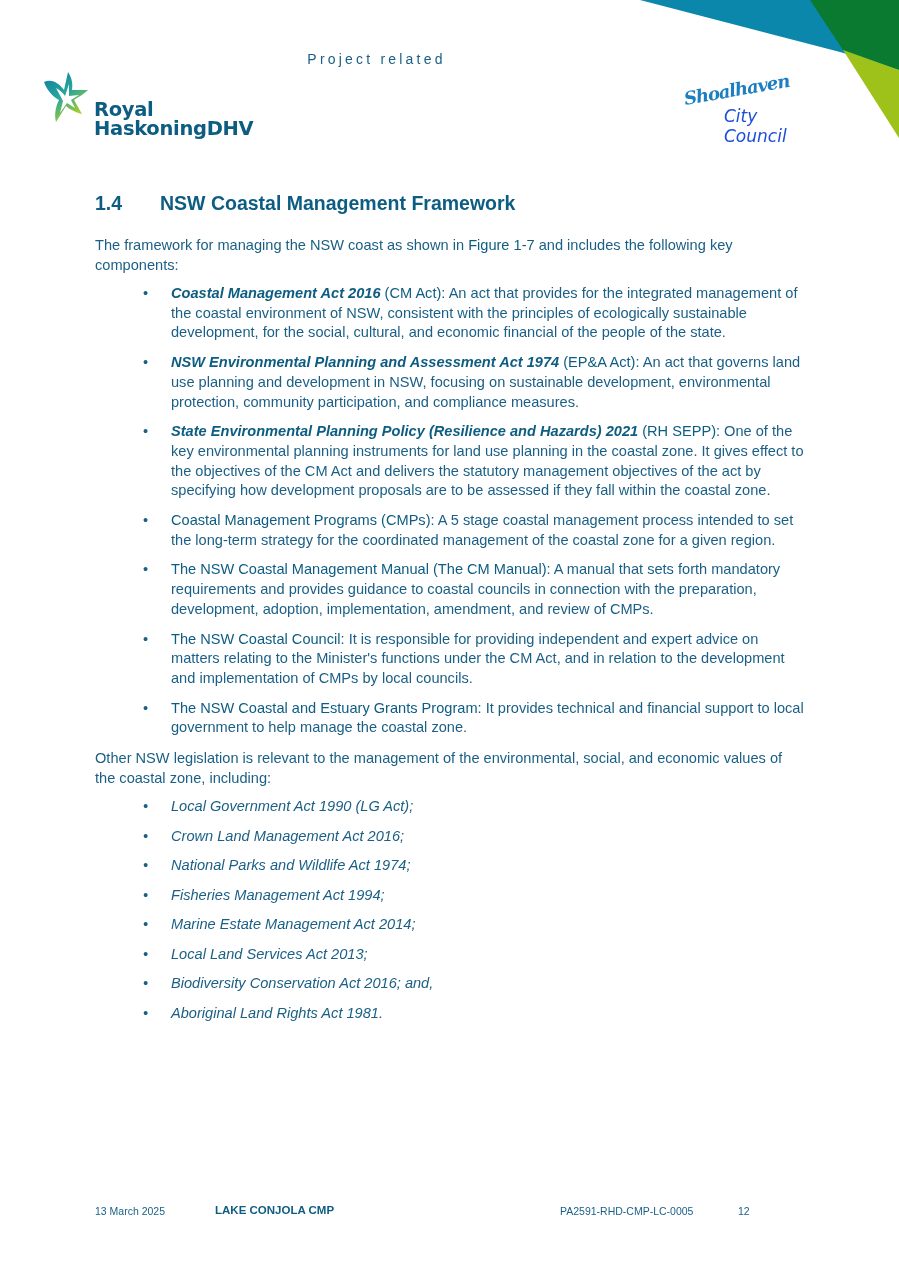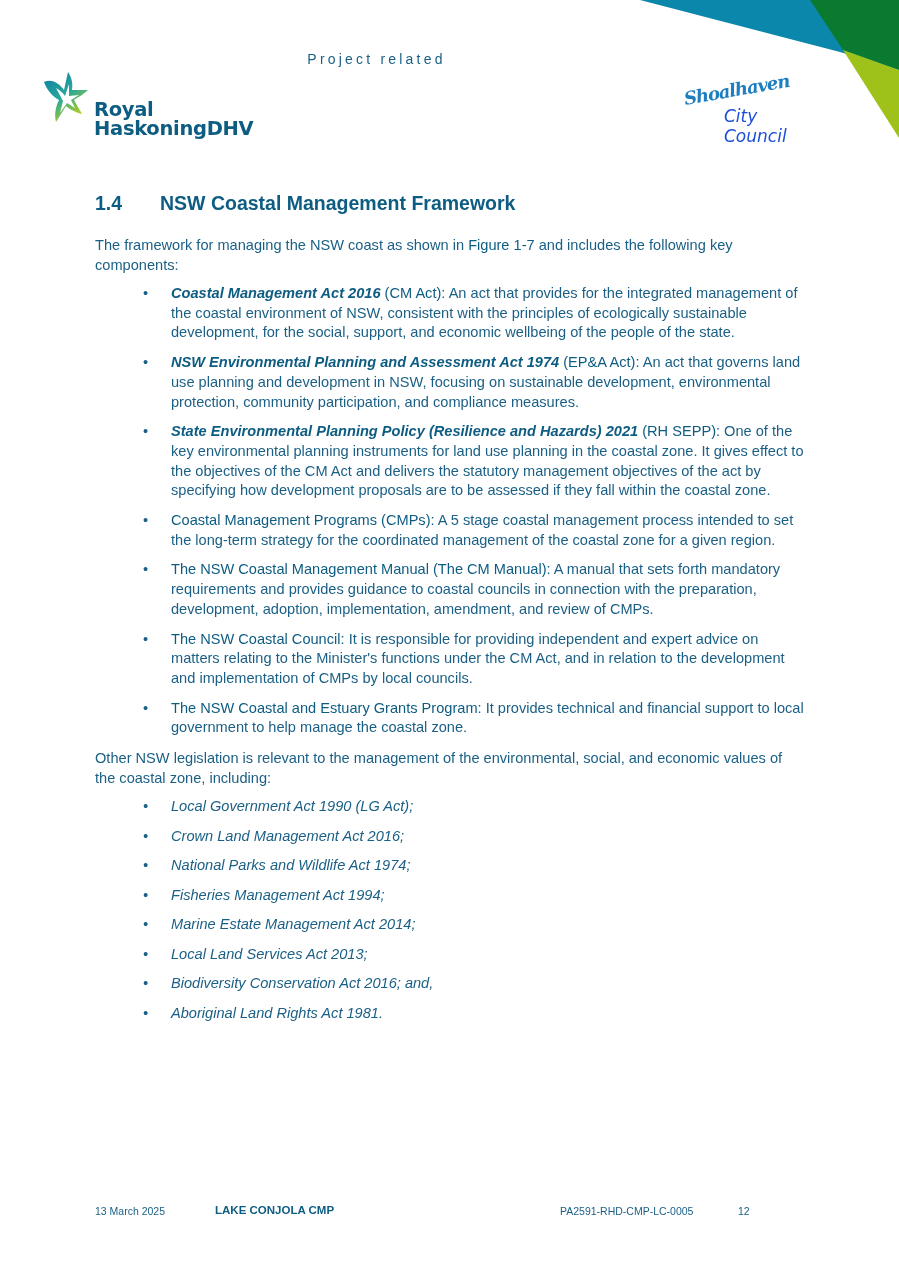--- a/index.html
+++ b/index.html
@@ -72,21 +72,21 @@
   <div class="shoal-sub">City Council</div>
 </div>
 
 <div class="content">
   <h1>
     <span class="num">1.4</span><span>NSW Coastal Management Framework</span>
   </h1>
   <p class="p2"><span>The framework for managing the NSW coast as shown in </span><span class="b">Figure 1-7</span><span> and includes the following key components:</span></p>
 
   <ul class="key">
-    <li><span class="bullet">•</span><span class="bi">Coastal Management Act 2016</span><span class="b"> (CM Act):</span><span> An act that provides for the integrated management of the coastal environment of NSW, consistent with the principles of ecologically sustainable development, for the social, support, and economic wellbeing of the people of the state.</span></li>
+    <li><span class="bullet">•</span><span class="bi">Coastal Management Act 2016</span><span class="b"> (CM Act):</span><span> An act that provides for the integrated management of the coastal environment of NSW, consistent with the principles of ecologically sustainable development, for the social, cultural, and economic financial of the people of the state.</span></li>
     <li><span class="bullet">•</span><span class="bi">NSW Environmental Planning and Assessment Act 1974</span><span class="b"> (EP&amp;A Act):</span><span> An act that governs land use planning and development in NSW, focusing on sustainable development, environmental protection, community participation, and compliance measures.</span></li>
     <li><span class="bullet">•</span><span class="bi">State Environmental Planning Policy (Resilience and Hazards) 2021</span><span class="b"> (RH SEPP):</span><span> One of the key environmental planning instruments for land use planning in the coastal zone. It gives effect to the objectives of the CM Act and delivers the statutory management objectives of the act by specifying how development proposals are to be assessed if they fall within the coastal zone.</span></li>
     <li><span class="bullet">•</span><span class="b">Coastal Management Programs (CMPs):</span><span> A 5 stage coastal management process intended to set the long-term strategy for the coordinated management of the coastal zone for a given region.</span></li>
     <li><span class="bullet">•</span><span class="b">The NSW Coastal Management Manual (The CM Manual):</span><span> A manual that sets forth mandatory requirements and provides guidance to coastal councils in connection with the preparation, development, adoption, implementation, amendment, and review of CMPs.</span></li>
     <li><span class="bullet">•</span><span class="b">The NSW Coastal Council:</span><span> It is responsible for providing independent and expert advice on matters relating to the Minister's functions under the CM Act, and in relation to the development and implementation of CMPs by local councils.</span></li>
     <li><span class="bullet">•</span><span class="b">The NSW Coastal and Estuary Grants Program:</span><span> It provides technical and financial support to local government to help manage the coastal zone.</span></li>
   </ul>
 
   <p class="p3">Other NSW legislation is relevant to the management of the environmental, social, and economic values of the coastal zone, including:</p>
 

